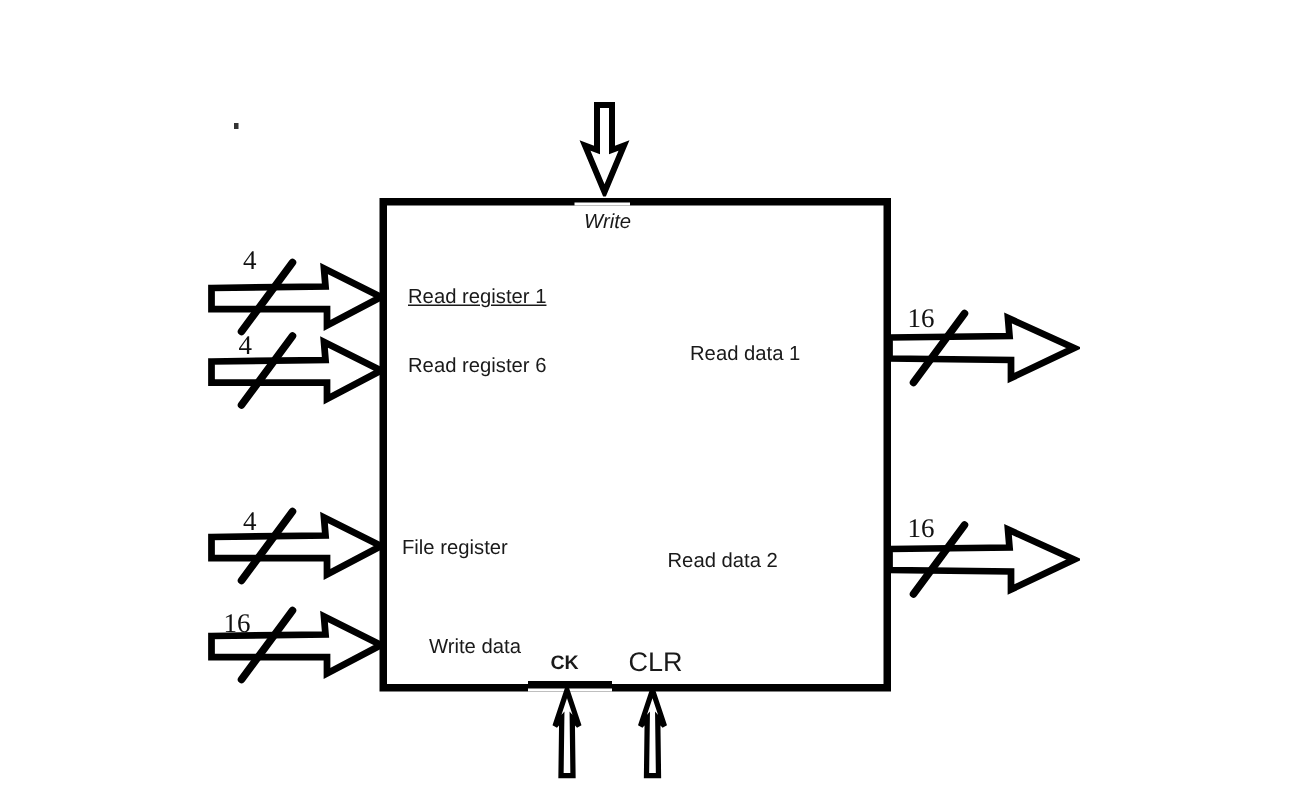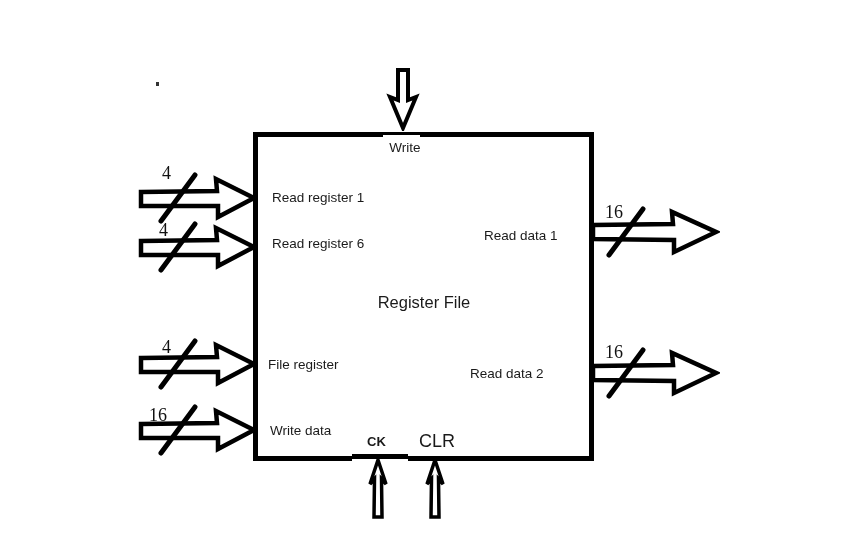--- a/index.html
+++ b/index.html
@@ -51,26 +51,25 @@
 <div id="canvas">
 
   <div class="dot"></div>
 
   <div class="box"></div>
 
   <div class="jitter" style="left:383px;top:135px;width:37px;height:2px;background:var(--background,#fff);"></div>
   <div class="jitter" style="left:352px;top:454px;width:56px;height:5px;background:var(--line,#000);"></div>
   <div class="jitter" style="left:352px;top:459px;width:56px;height:2px;background:var(--background,#fff);"></div>
 
-  <div class="title" style="left:329px;top:293px;width:190px;">Register File</div>
 
   <svg class="arrow" style="left:385px;top:67px;" width="36" height="64" viewBox="0 0 36 64">
     <path d="M13 3 L23 3 L23 33 L31 30 L18 61 L5 30 L13 33 Z" fill="#fff" stroke="currentColor" stroke-width="4" stroke-linejoin="miter"></path>
   </svg>
-  <div class="lbl" style="left:380px;top:140px;width:50px;text-align:center;">Write</div>
+  <div class="lbl" style="left:380px;top:140px;width:50px;text-align:center;font-style:italic;">Write</div>
 
   <svg class="arrow" style="left:134px;top:168px;" width="124" height="56" viewBox="0 0 124 56">
     <path d="M7 24 L83 23 L82 11 L120 30 L84 49 L84 38 L7 38 Z" fill="#fff" stroke="currentColor" stroke-width="4.5"></path>
     <path d="M27 53 L61 7" fill="none" stroke="currentColor" stroke-width="5" stroke-linecap="round"></path>
   </svg>
   <svg class="arrow" style="left:134px;top:217px;" width="124" height="56" viewBox="0 0 124 56">
     <path d="M7 24 L83 23 L82 11 L120 30 L84 49 L84 38 L7 38 Z" fill="#fff" stroke="currentColor" stroke-width="4.5"></path>
     <path d="M27 53 L61 7" fill="none" stroke="currentColor" stroke-width="5" stroke-linecap="round"></path>
   </svg>
   <svg class="arrow" style="left:134px;top:334px;" width="124" height="56" viewBox="0 0 124 56">
@@ -80,27 +79,27 @@
   <svg class="arrow" style="left:134px;top:400px;" width="124" height="56" viewBox="0 0 124 56">
     <path d="M7 24 L83 23 L82 11 L120 30 L84 49 L84 38 L7 38 Z" fill="#fff" stroke="currentColor" stroke-width="4.5"></path>
     <path d="M27 53 L61 7" fill="none" stroke="currentColor" stroke-width="5" stroke-linecap="round"></path>
   </svg>
 
   <div class="num" style="left:162px;top:164px;">4</div>
   <div class="num" style="left:159px;top:221px;">4</div>
   <div class="num" style="left:162px;top:338px;">4</div>
   <div class="num" style="left:149px;top:406px;">16</div>
 
-  <div class="lbl" style="left:272px;top:190px;">Read register 1</div>
+  <div class="lbl" style="left:272px;top:190px;text-decoration:underline;">Read register 1</div>
   <div class="lbl" style="left:272px;top:236px;">Read register 6</div>
   <div class="lbl" style="left:268px;top:357px;">File register</div>
-  <div class="lbl" style="left:270px;top:423px;">Write data</div>
+  <div class="lbl" style="left:286px;top:423px;">Write data</div>
 
-  <div class="lbl" style="left:484px;top:228px;text-align:right;">Read data 1</div>
-  <div class="lbl" style="left:470px;top:366px;">Read data 2</div>
+  <div class="lbl" style="left:460px;top:228px;text-align:right;">Read data 1</div>
+  <div class="lbl" style="left:445px;top:366px;">Read data 2</div>
 
   <svg class="arrow" style="left:592px;top:202px;" width="128" height="56" viewBox="0 0 128 56">
     <path d="M1 23 L81 22 L80 10 L124 30 L82 50 L82 38 L1 37 Z" fill="#fff" stroke="currentColor" stroke-width="4.5"></path>
     <path d="M17 53 L51 7" fill="none" stroke="currentColor" stroke-width="5" stroke-linecap="round"></path>
   </svg>
   <svg class="arrow" style="left:592px;top:343px;" width="128" height="56" viewBox="0 0 128 56">
     <path d="M1 23 L81 22 L80 10 L124 30 L82 50 L82 38 L1 37 Z" fill="#fff" stroke="currentColor" stroke-width="4.5"></path>
     <path d="M17 53 L51 7" fill="none" stroke="currentColor" stroke-width="5" stroke-linecap="round"></path>
   </svg>
 

